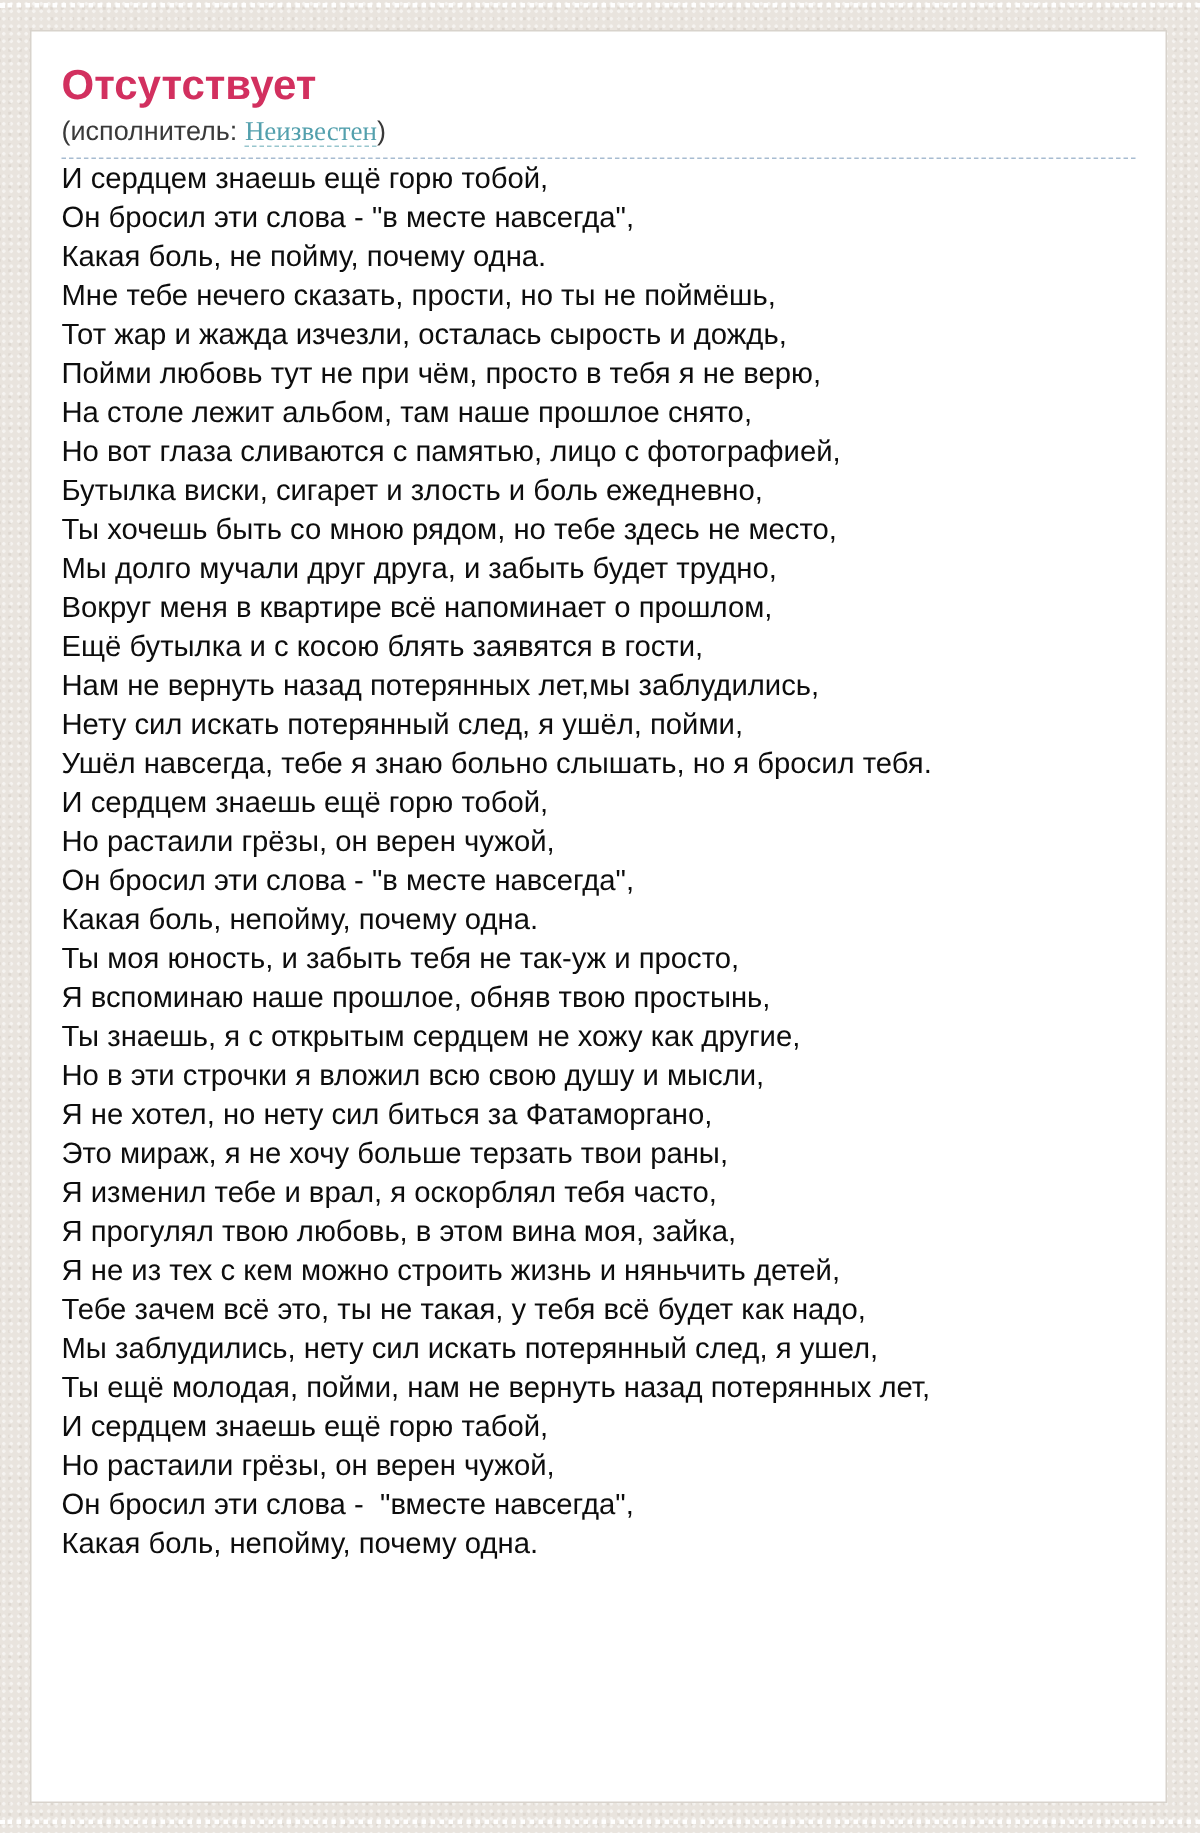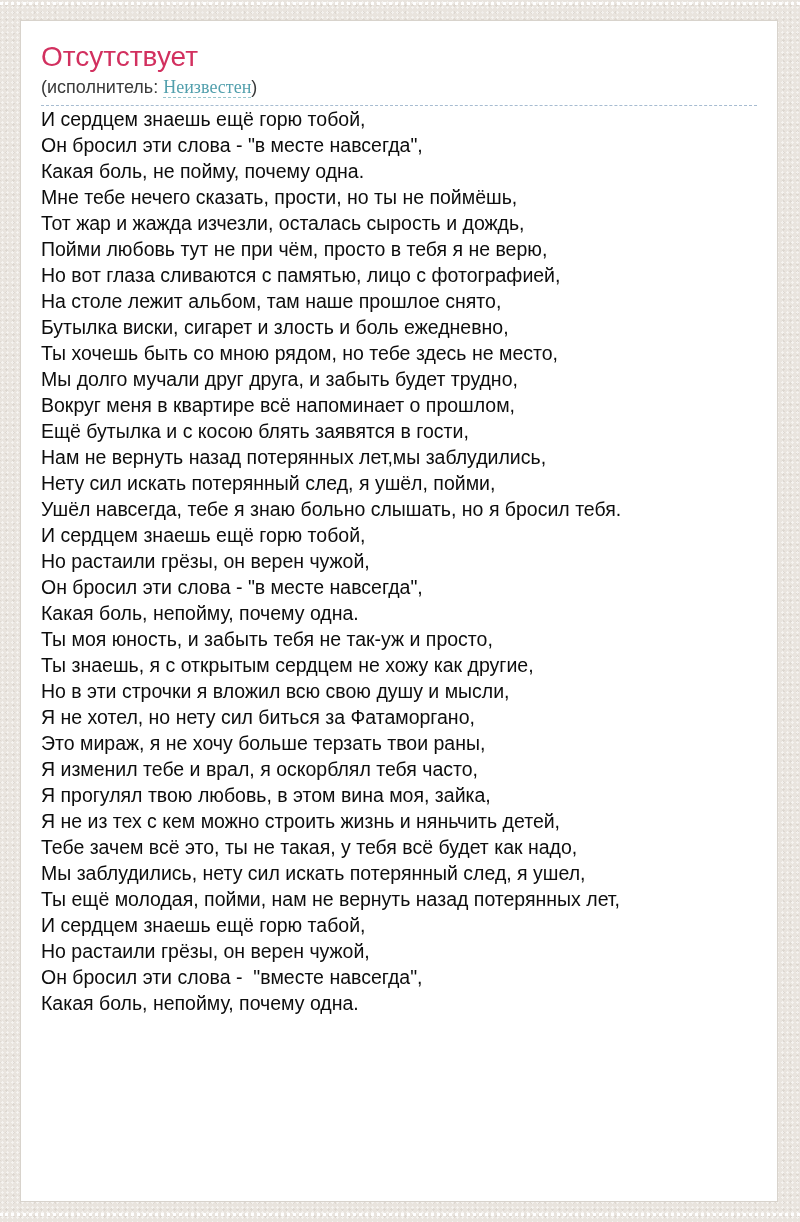--- a/index.html
+++ b/index.html
@@ -42,21 +42,21 @@
     top:20px;
     width:758px;
     height:1182px;
     background:var(--card-bg);
     border:1px solid var(--card-border);
     padding:19px 20px 24px 20px;
   }
   .song-title{
     margin:0;
     font-size:28px;
-    font-weight:400;
+    font-weight:700;
     line-height:34px;
     color:var(--title-color);
   }
   .subtitle{
     margin:2px 0 0 0;
     font-size:18px;
     line-height:22px;
     color:var(--subtitle-color);
     padding-bottom:7px;
     border-bottom:1px dashed var(--separator-color);
@@ -86,35 +86,36 @@
 <div class="card">
   <h1 class="song-title">Отсутствует</h1>
   <div class="subtitle"><span>(исполнитель: </span><a class="artist-link">Неизвестен</a><span>)</span></div>
   <div class="lyrics">
       <div class="lyric-line">И сердцем знаешь ещё горю тобой,</div>
       <div class="lyric-line">Он бросил эти слова - "в месте навсегда",</div>
       <div class="lyric-line">Какая боль, не пойму, почему одна.</div>
       <div class="lyric-line">Мне тебе нечего сказать, прости, но ты не поймёшь,</div>
       <div class="lyric-line">Тот жар и жажда изчезли, осталась сырость и дождь,</div>
       <div class="lyric-line">Пойми любовь тут не при чём, просто в тебя я не верю,</div>
+      <div class="lyric-line">На столе лежит альбом, там наше прошлое снято,</div>
       <div class="lyric-line">Но вот глаза сливаются с памятью, лицо с фотографией,</div>
-      <div class="lyric-line">На столе лежит альбом, там наше прошлое снято,</div>
       <div class="lyric-line">Бутылка виски, сигарет и злость и боль ежедневно,</div>
       <div class="lyric-line">Ты хочешь быть со мною рядом, но тебе здесь не место,</div>
       <div class="lyric-line">Мы долго мучали друг друга, и забыть будет трудно,</div>
       <div class="lyric-line">Вокруг меня в квартире всё напоминает о прошлом,</div>
       <div class="lyric-line">Ещё бутылка и с косою блять заявятся в гости,</div>
       <div class="lyric-line">Нам не вернуть назад потерянных лет,мы заблудились,</div>
       <div class="lyric-line">Нету сил искать потерянный след, я ушёл, пойми,</div>
       <div class="lyric-line">Ушёл навсегда, тебе я знаю больно слышать, но я бросил тебя.</div>
       <div class="lyric-line">И сердцем знаешь ещё горю тобой,</div>
       <div class="lyric-line">Но растаили грёзы, он верен чужой,</div>
       <div class="lyric-line">Он бросил эти слова - "в месте навсегда",</div>
       <div class="lyric-line">Какая боль, непойму, почему одна.</div>
       <div class="lyric-line">Ты моя юность, и забыть тебя не так-уж и просто,</div>
+      <div class="lyric-line">Я вспоминаю наше прошлое, обняв твою простынь,</div>
       <div class="lyric-line">Ты знаешь, я с открытым сердцем не хожу как другие,</div>
       <div class="lyric-line">Но в эти строчки я вложил всю свою душу и мысли,</div>
       <div class="lyric-line">Я не хотел, но нету сил биться за Фатаморгано,</div>
       <div class="lyric-line">Это мираж, я не хочу больше терзать твои раны,</div>
       <div class="lyric-line">Я изменил тебе и врал, я оскорблял тебя часто,</div>
       <div class="lyric-line">Я прогулял твою любовь, в этом вина моя, зайка,</div>
       <div class="lyric-line">Я не из тех с кем можно строить жизнь и няньчить детей,</div>
       <div class="lyric-line">Тебе зачем всё это, ты не такая, у тебя всё будет как надо,</div>
       <div class="lyric-line">Мы заблудились, нету сил искать потерянный след, я ушел,</div>
       <div class="lyric-line">Ты ещё молодая, пойми, нам не вернуть назад потерянных лет,</div>

